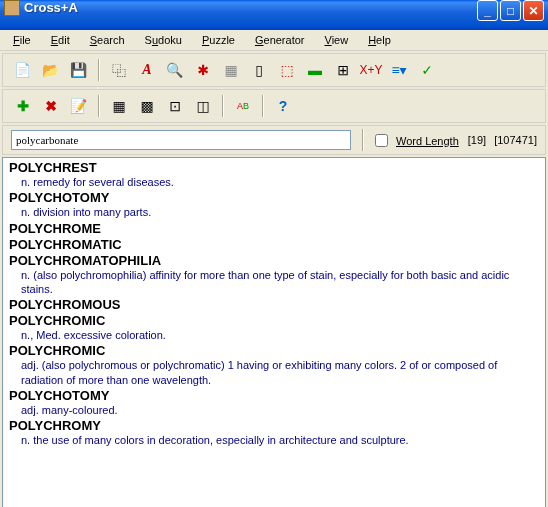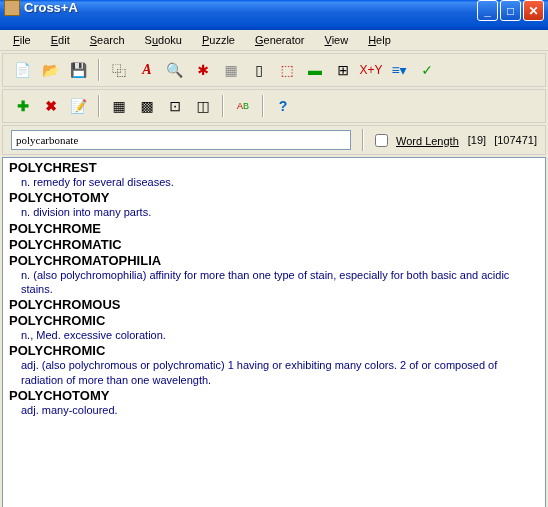--- a/index.html
+++ b/index.html
@@ -130,14 +130,16 @@
     </div>
     <div class="entry">
       <div class="word">POLYCHROMIC</div>
       <div class="def">adj. (also polychromous or polychromatic) 1 having or exhibiting many colors. 2 of or composed of radiation of more than one wavelength.</div>
     </div>
     <div class="entry">
       <div class="word">POLYCHOTOMY</div>
       <div class="def">adj. many-coloured.</div>
     </div>
     <div class="entry">
+      <div class="word">POLYCHROMY</div>
+      <div class="def">n. the use of many colors in decoration, especially in architecture and sculpture.</div>
     </div>
   </div>
 
 </body></html>

